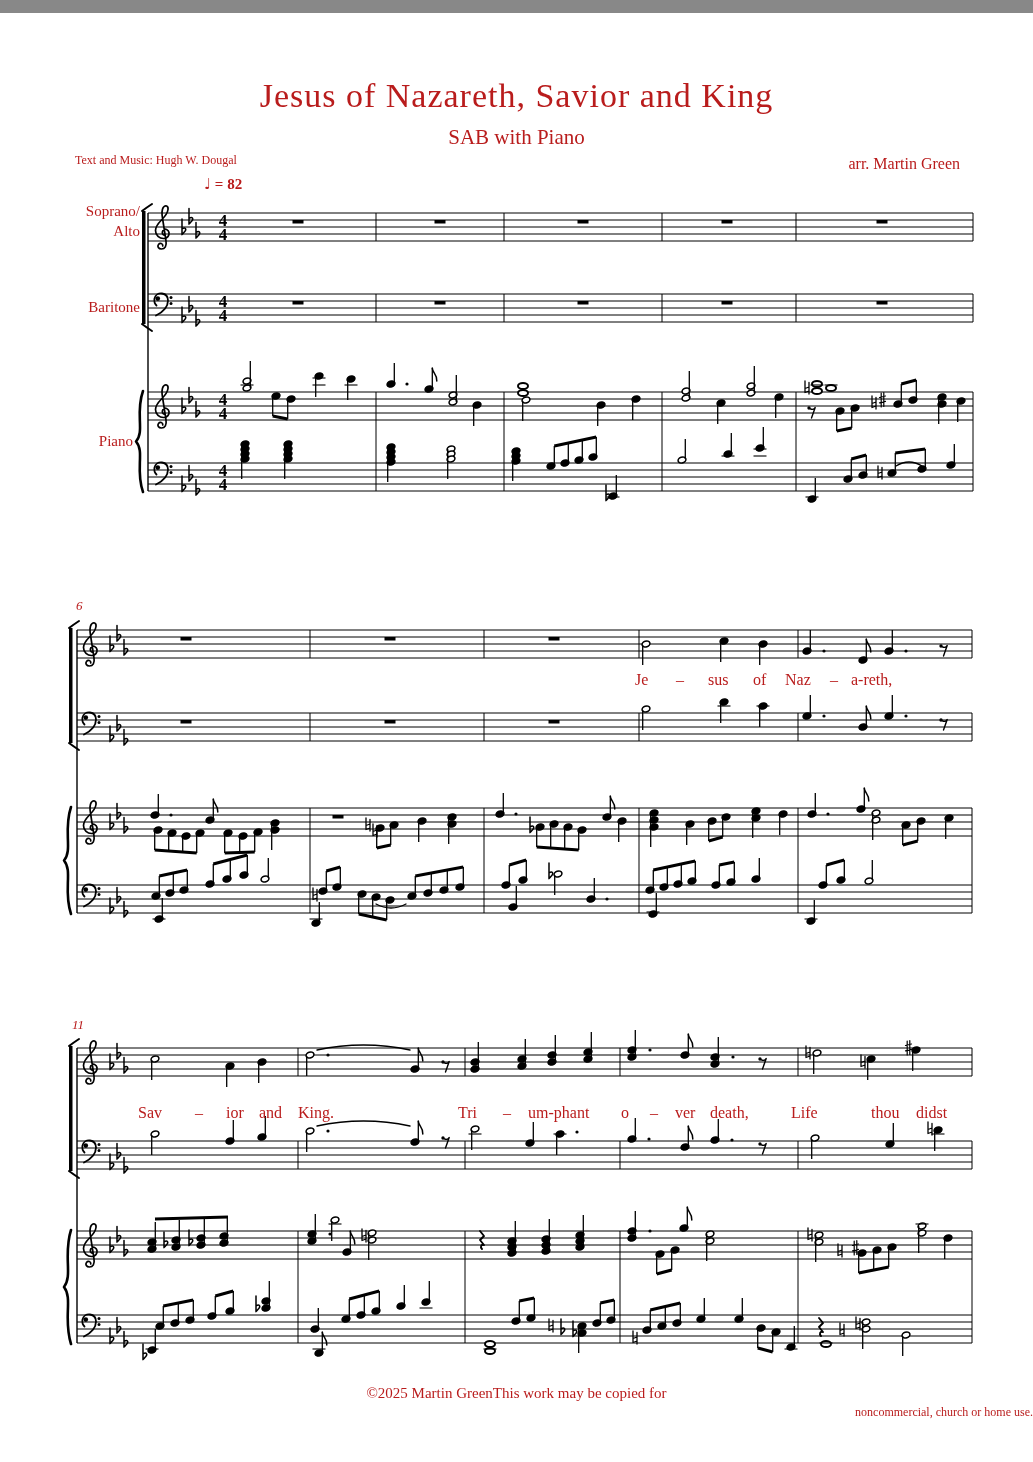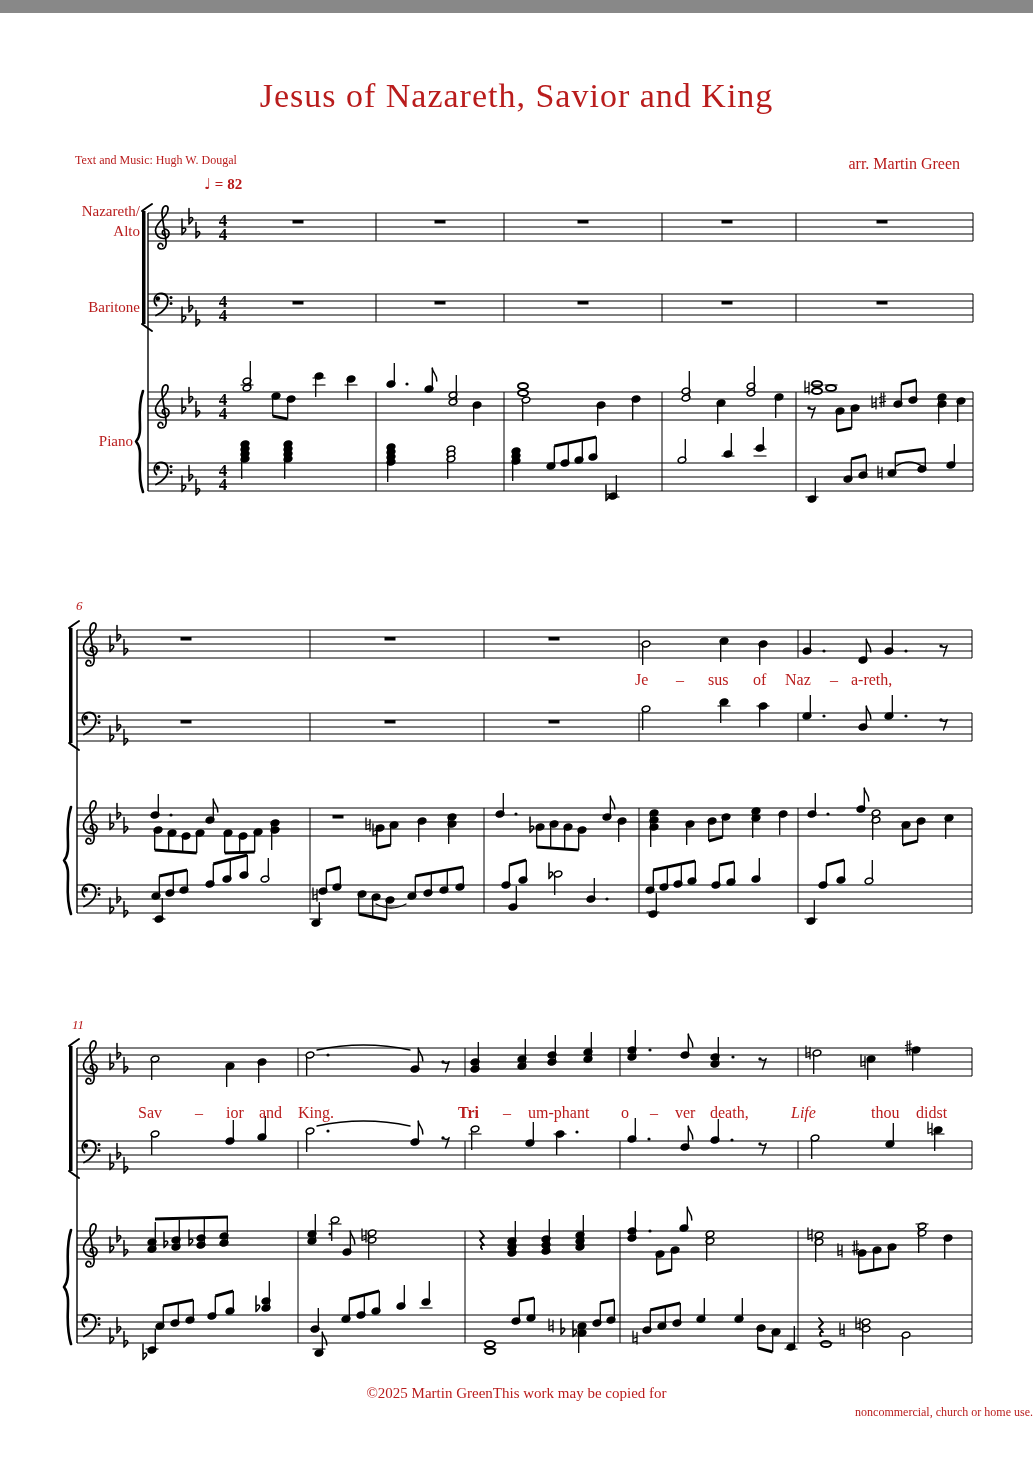--- a/index.html
+++ b/index.html
@@ -19,28 +19,29 @@
   .footer2{left:0;top:1392px;width:100%;text-align:right;font-size:12px;}
   svg{position:absolute;overflow:visible;}
   svg text.ts{font-family:"Liberation Serif",serif;font-size:17px;font-weight:bold;text-anchor:middle;}
 </style>
 </head>
 <body>
 
 <div class="page">
 
   <div class="abs title">Jesus of Nazareth, Savior and King</div>
+  <div class="abs subtitle">SAB with Piano</div>
   <div class="abs credit-left">Text and Music: Hugh W. Dougal</div>
   <div class="abs credit-right">arr. Martin Green</div>
   <div class="abs tempo">
     <span class="note">♩</span>
     <span>= 82</span>
   </div>
 
-  <div class="abs stafflabel" style="left:55px;top:190px;width:85px;">Nazareth/</div>
+  <div class="abs stafflabel" style="left:55px;top:190px;width:85px;">Soprano/</div>
   <div class="abs stafflabel" style="left:55px;top:210px;width:85px;">Alto</div>
   <div class="abs stafflabel" style="left:55px;top:286px;width:85px;">Baritone</div>
   <div class="abs stafflabel" style="left:48px;top:420px;width:85px;">Piano</div>
 
   <div class="abs measnum" style="left:76px;top:585px;">6</div>
   <div class="abs measnum" style="left:72px;top:1004px;">11</div>
 
   <svg id="sys1" style="left:60px;top:185px;" width="915" height="330">
     <g id="sys1g">
         <line x1="88" y1="15" x2="913" y2="15" stroke="#000" stroke-width="1"></line>
@@ -875,28 +876,28 @@
     <span class="lyr" style="left:830px;top:658px;">–</span>
     <span class="lyr" style="left:851px;top:658px;">a-reth,</span>
   </div>
 
   <div>
     <span class="lyr" style="left:138px;top:1091px;">Sav</span>
     <span class="lyr" style="left:195px;top:1091px;">–</span>
     <span class="lyr" style="left:226px;top:1091px;">ior</span>
     <span class="lyr" style="left:259px;top:1091px;">and</span>
     <span class="lyr" style="left:298px;top:1091px;">King.</span>
-    <span class="lyr" style="left:458px;top:1091px;font-weight:bold;">Tri</span>
+    <span class="lyr" style="left:458px;top:1091px;">Tri</span>
     <span class="lyr" style="left:503px;top:1091px;">–</span>
     <span class="lyr" style="left:528px;top:1091px;">um-phant</span>
     <span class="lyr" style="left:621px;top:1091px;">o</span>
     <span class="lyr" style="left:650px;top:1091px;">–</span>
     <span class="lyr" style="left:675px;top:1091px;text-align:right;">ver</span>
     <span class="lyr" style="left:710px;top:1091px;">death,</span>
-    <span class="lyr" style="left:791px;top:1091px;font-style:italic;">Life</span>
+    <span class="lyr" style="left:791px;top:1091px;">Life</span>
     <span class="lyr" style="left:871px;top:1091px;">thou</span>
     <span class="lyr" style="left:916px;top:1091px;">didst</span>
   </div>
 
   <div class="abs footer1">
     <span>©2025 Martin Green</span>
     <span>This work may be copied for</span>
   </div>
   <div class="abs footer2">noncommercial, church or home use.</div>
 </div>

